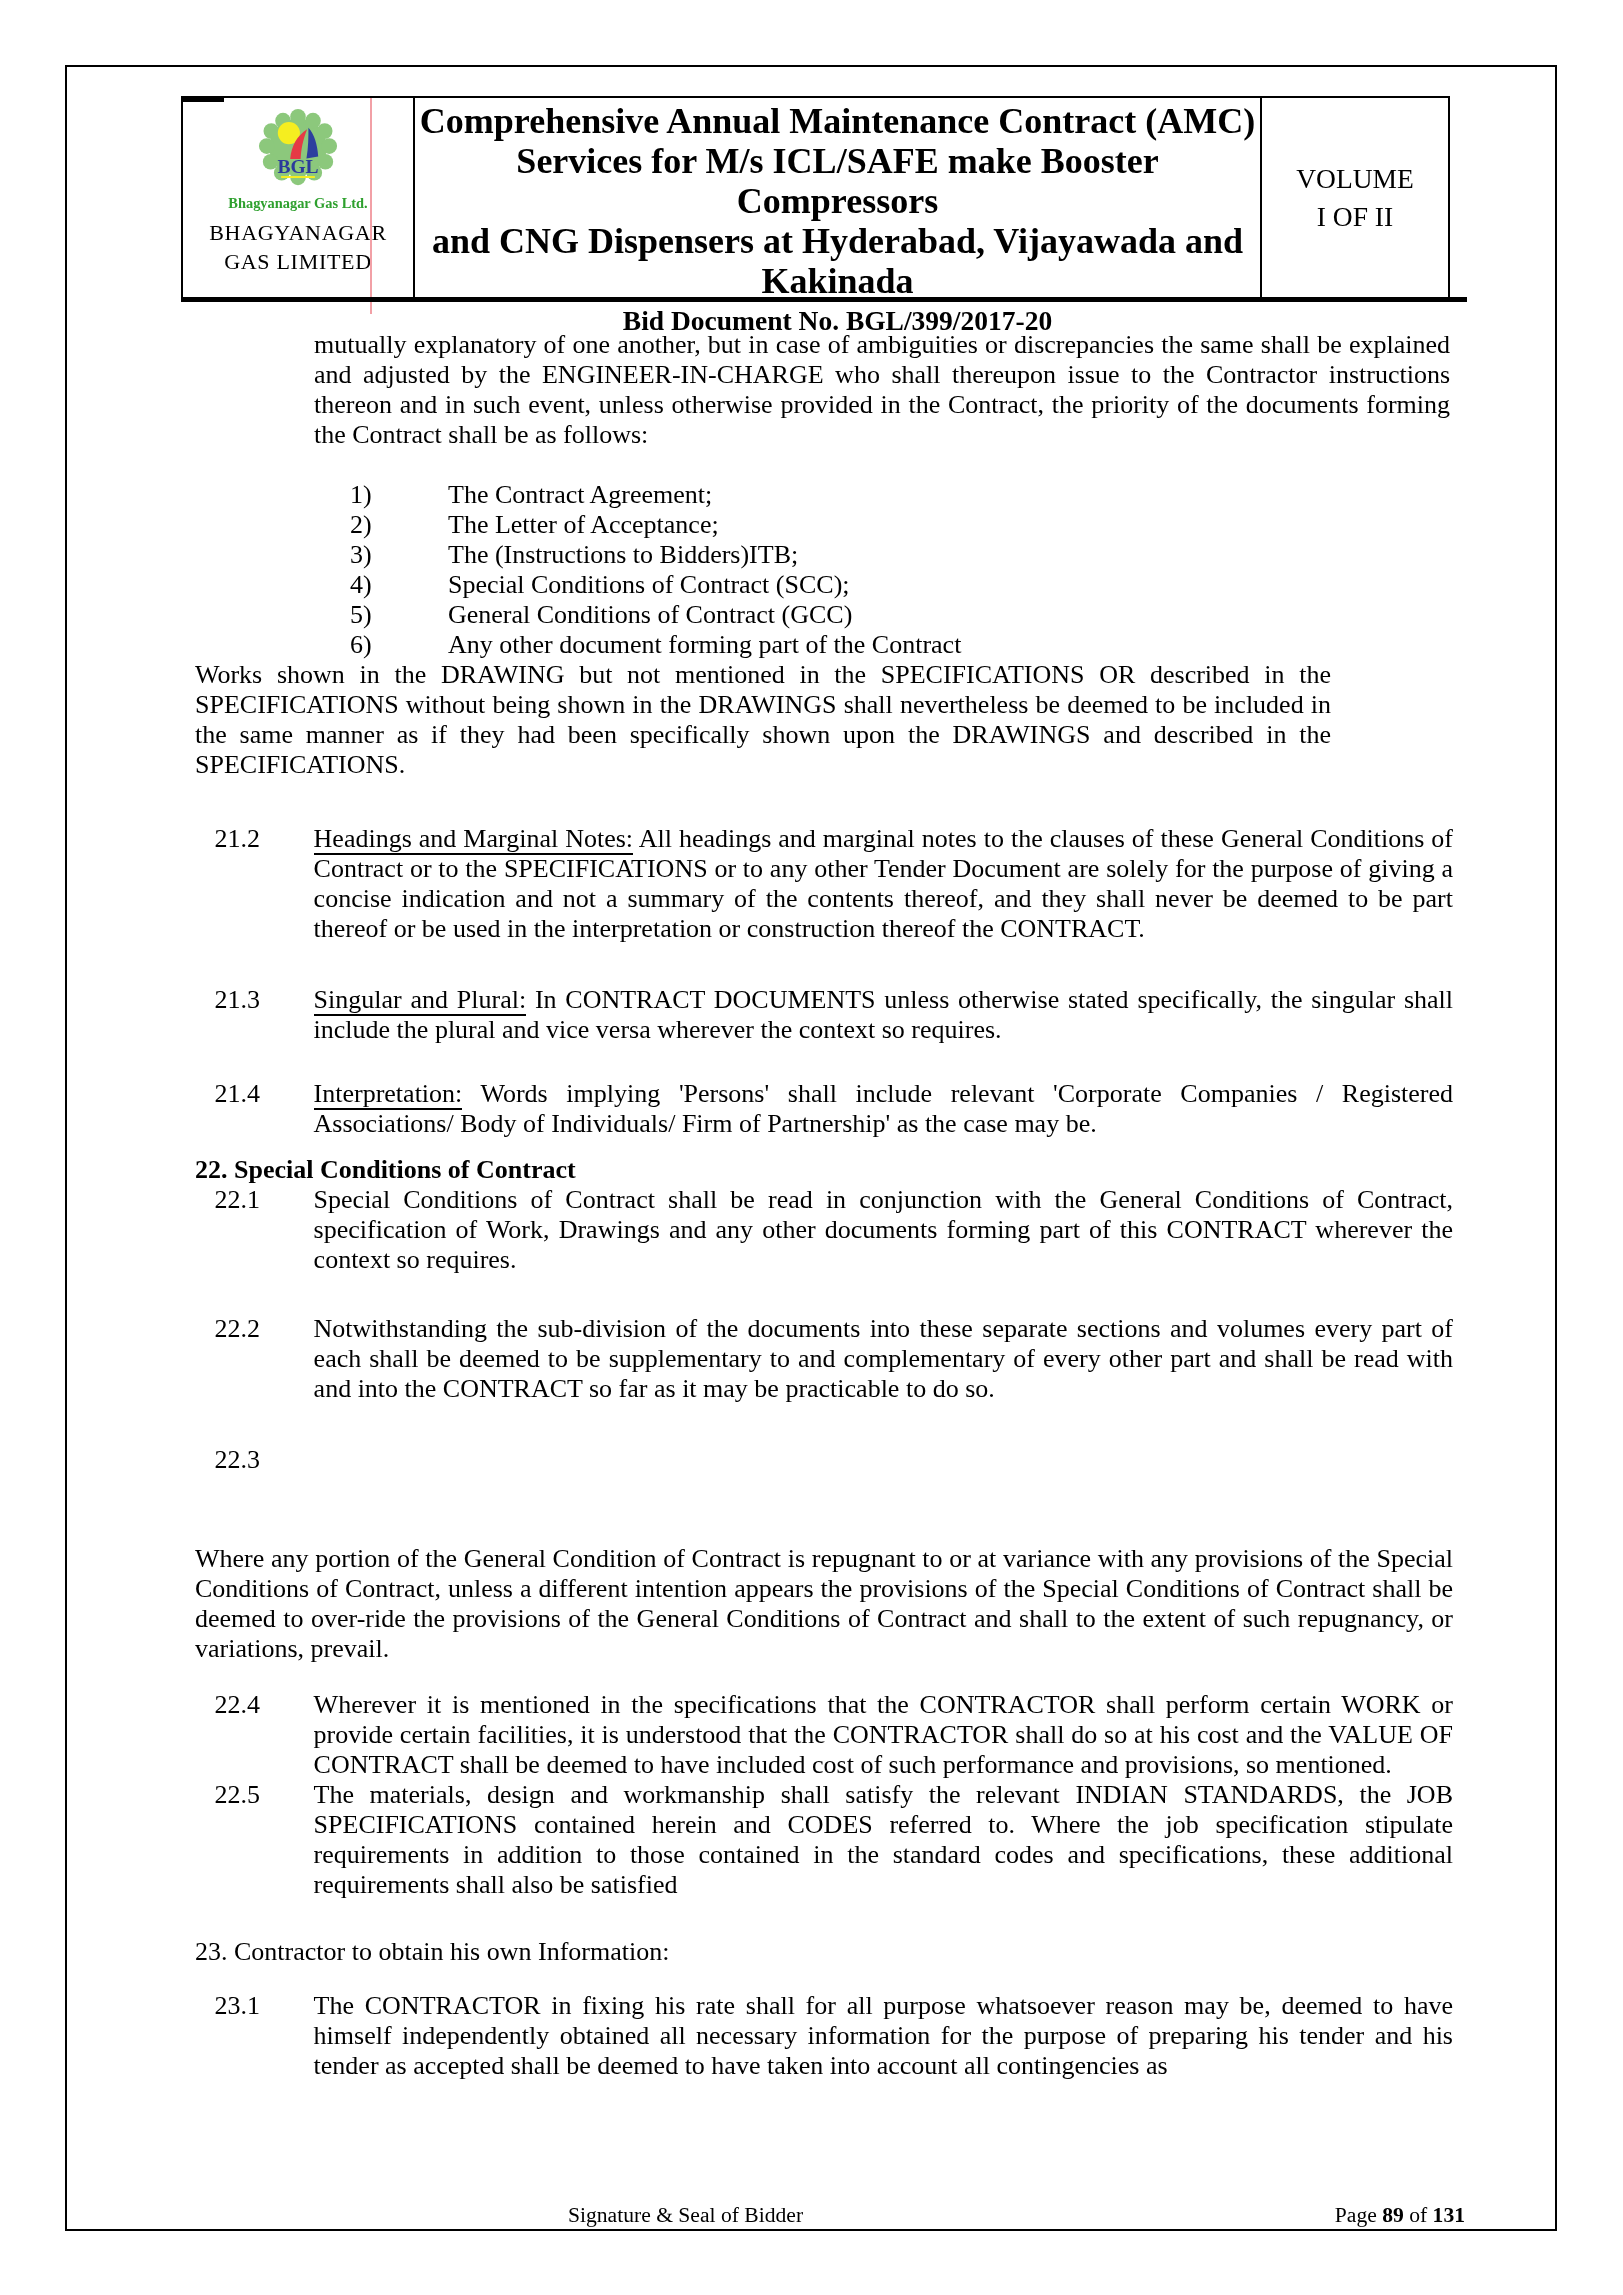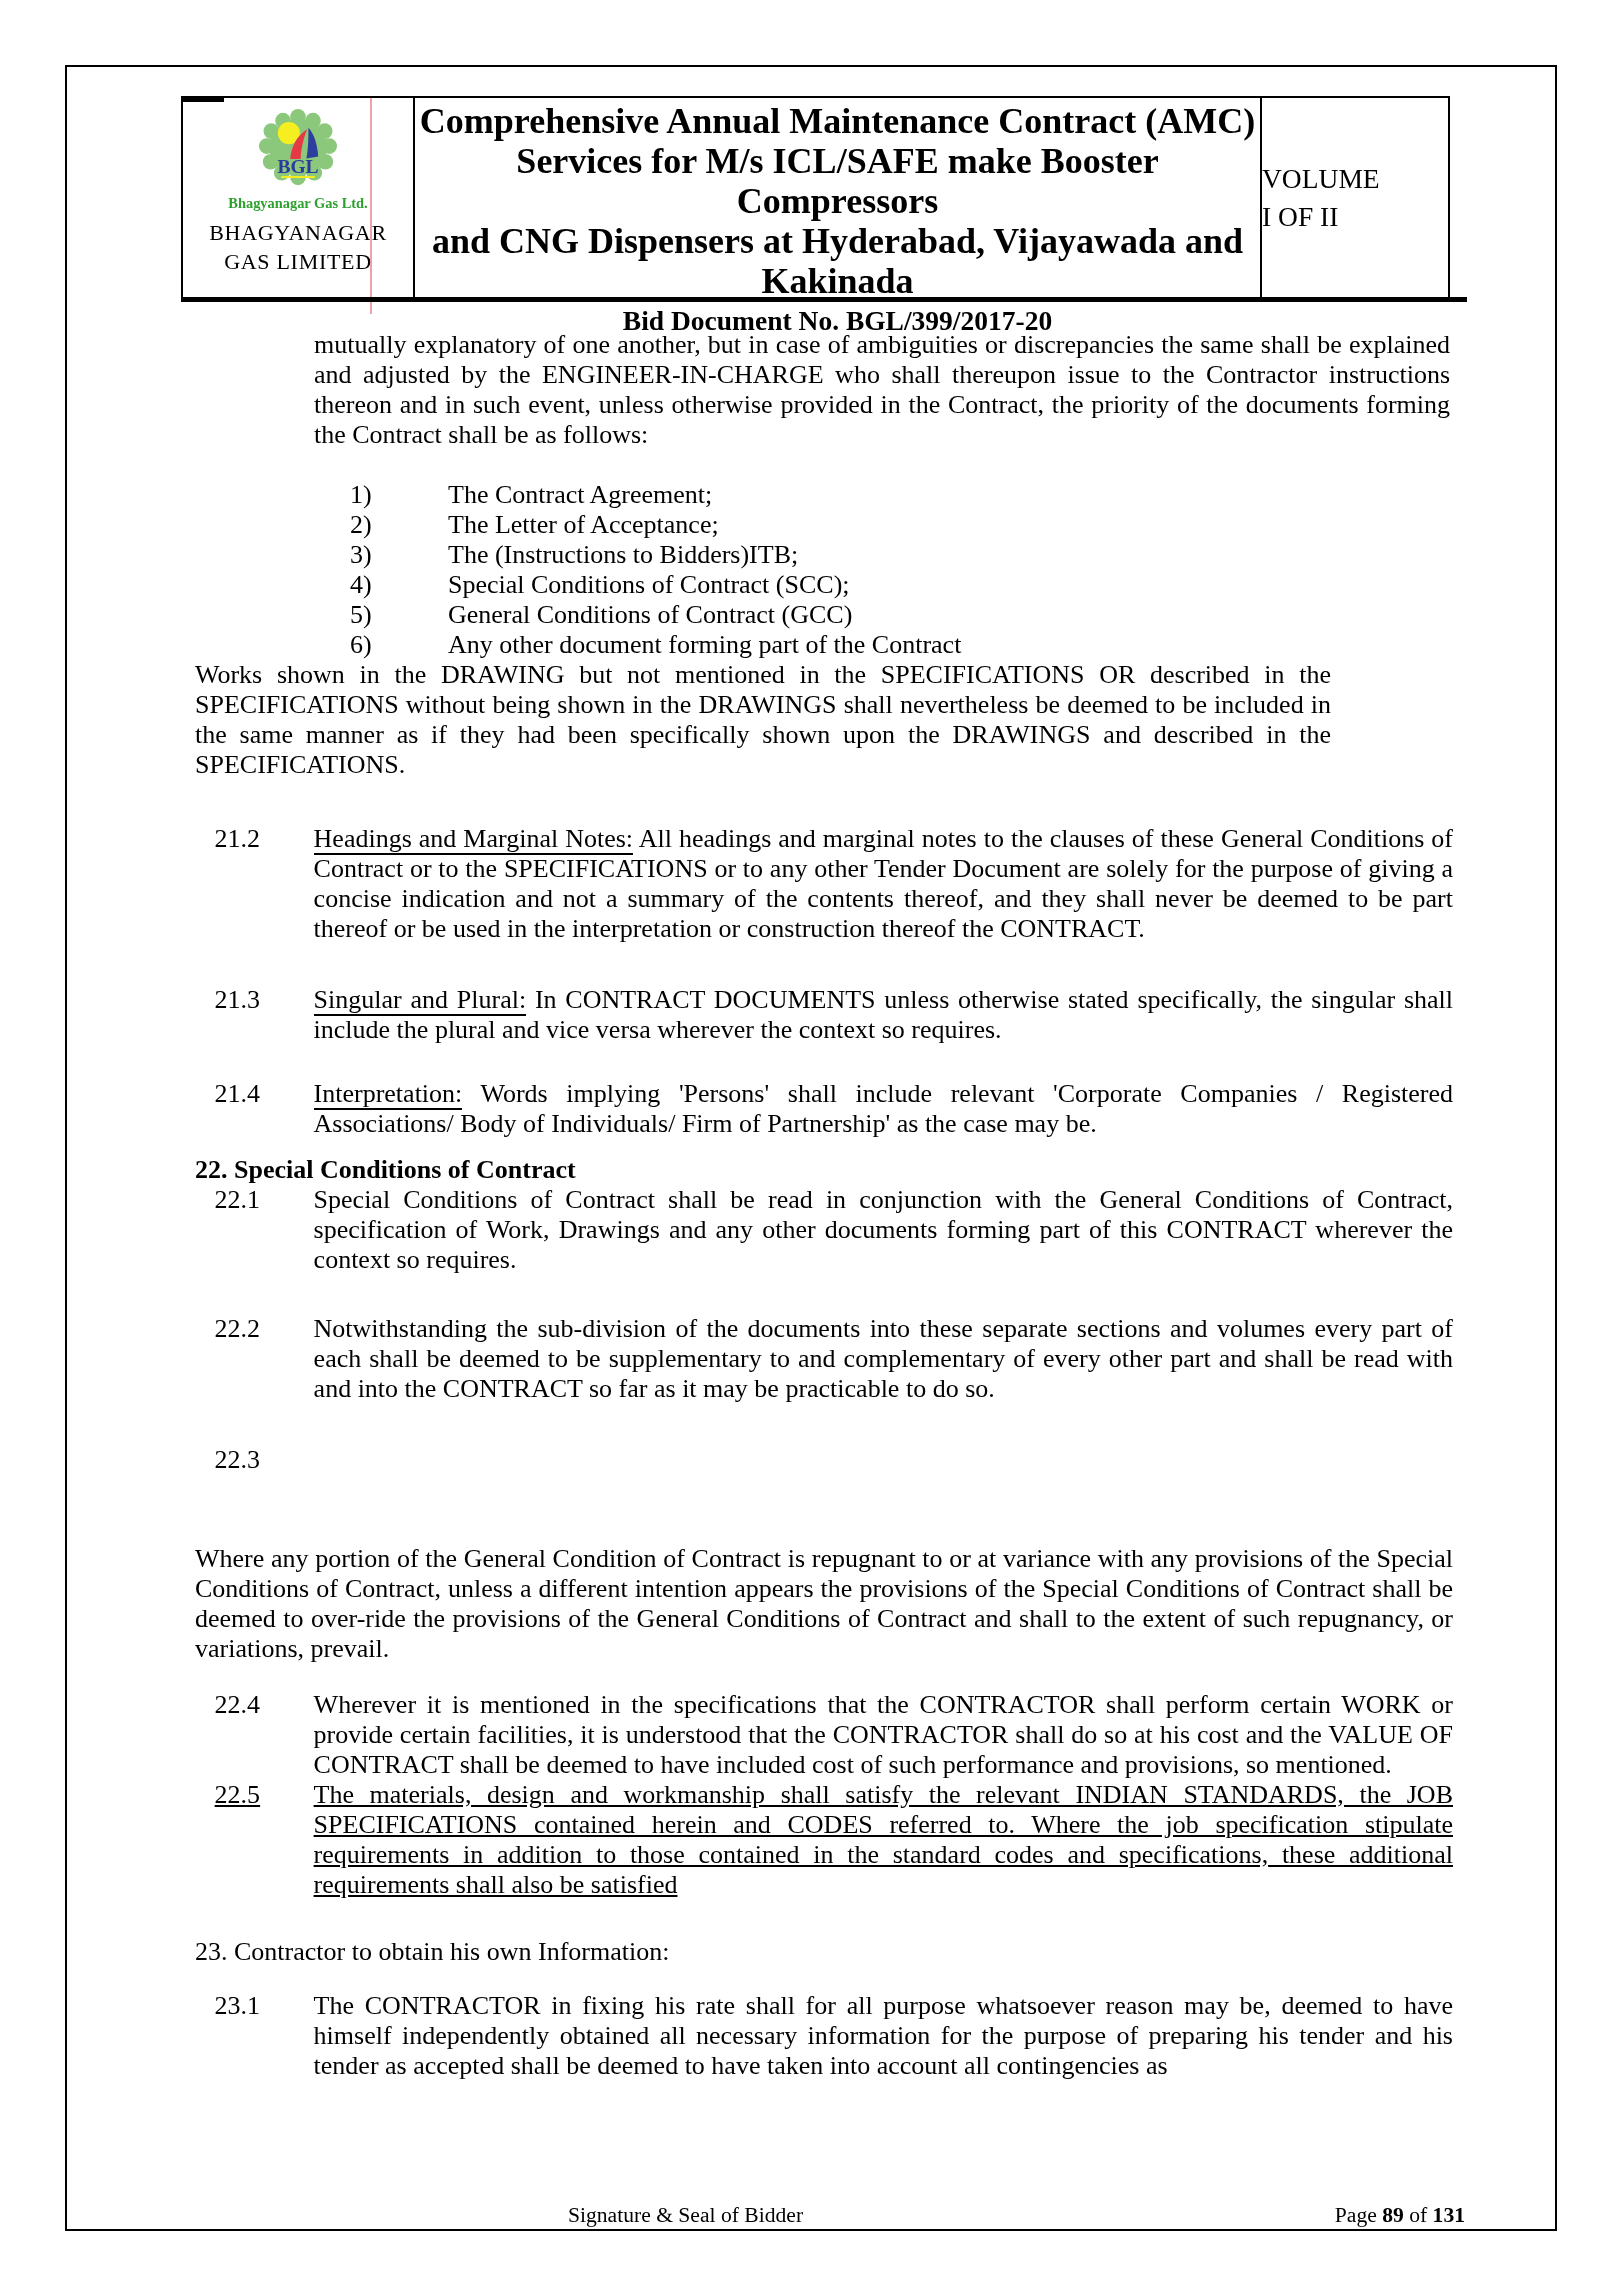--- a/index.html
+++ b/index.html
@@ -24,21 +24,21 @@
     border:2px solid #000;border-bottom:none;
     box-sizing:border-box;
     display:flex;
   }
   .hdr-bottom-bar{
     position:absolute;left:114px;top:230px;
     width:1286px;height:5.2px;background:#000;
   }
   .cell-logo{width:230px;position:relative;display:flex;flex-direction:column;align-items:center;}
   .cell-title{flex:1;border-left:2px solid #000;text-align:center;padding-top:2.6px;box-sizing:border-box;}
-  .cell-volume{width:188px;border-left:2px solid #000;display:flex;flex-direction:column;justify-content:center;align-items:flex-start;box-sizing:border-box;}
+  .cell-volume{width:188px;border-left:2px solid #000;display:flex;flex-direction:column;justify-content:center;align-items:center;box-sizing:border-box;}
   .title-line{font-weight:bold;font-size:36px;line-height:40px;}
   .bid-line{font-weight:bold;font-size:27.5px;line-height:40px;}
   .vol-line{font-size:27.5px;line-height:38px;}
   .corner-dash{position:absolute;left:-2px;top:-2px;width:43px;height:5.9px;background:#000;}
   .pink-line{position:absolute;right:41px;top:0;width:2px;height:216px;background:#f2a0a6;}
   .logo-svg{margin-top:9.2px;width:86px;height:99px;}
   .logo-smalltext{font-size:14.4px;font-weight:bold;color:#2ea02e;line-height:15.7px;margin-top:-10.5px;}
   .org-name{font-size:22px;line-height:29.4px;letter-spacing:0.7px;margin-top:6.5px;text-align:center;}
   
   .content{
@@ -58,21 +58,21 @@
   .sec .ptext{flex:1;text-align:justify;}
   .u{border-bottom:2px solid #000;}
   .m21-2{margin-top:44px;}
   .m21-3{margin-top:41px;}
   .m21-4{margin-top:34px;}
   .hd{font-weight:bold;margin-top:16px;}
   .m22-1{margin-top:0px;}
   .m22-2{margin-top:39px;}
   .m22-3{margin-top:41px;flex-direction:column;}
   .m22-4{margin-top:26px;}
-  .m22-5{margin-top:0px;text-decoration:underline;}
+  .m22-5{margin-top:0px;}
   .hd23{font-weight:normal;margin-top:37px;}
   .m23-1{margin-top:23.6px;}
   
   .footer{position:absolute;left:0;right:0;bottom:-1.3px;height:29px;font-size:21.6px;line-height:29px;}
   .sig{position:absolute;left:501px;}
   .pg{position:absolute;right:90px;margin-left:34px;}
   .pg b{font-weight:bold;}
 </style>
 </head>
 <body>

